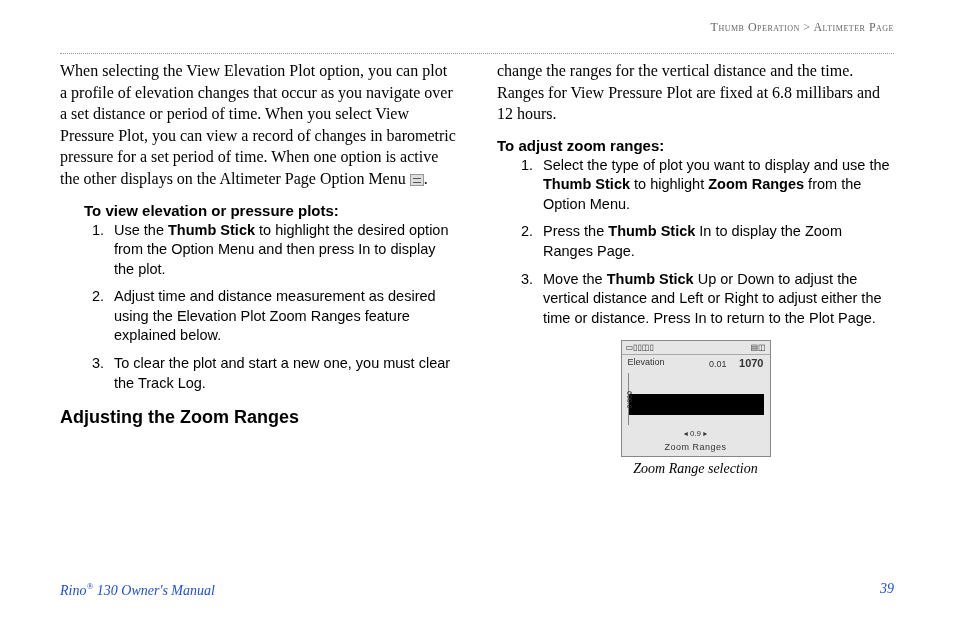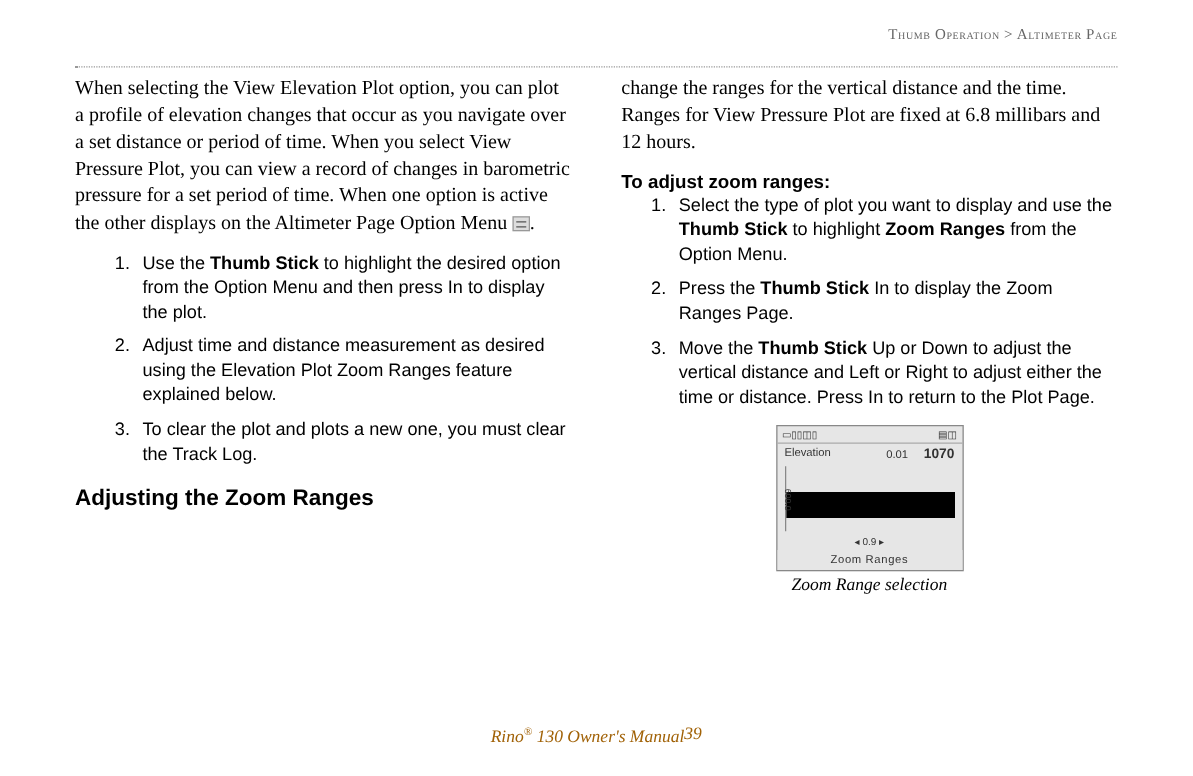--- a/index.html
+++ b/index.html
@@ -142,49 +142,50 @@
     font-style: italic;
     font-size: 14px;
     margin-top: 4px;
   }
   .footer {
     position: absolute;
     bottom: 22px;
     left: 60px;
     right: 60px;
     display: flex;
-    justify-content: center;
+    justify-content: space-between;
     font-style: italic;
     font-size: 14px;
-    color: #a16207;
+    color: #1d4ed8;
   }
   .reg { font-size: 9px; vertical-align: super; }
 </style>
 </head>
 <body>
 
 <div class="header-breadcrumb">
   <span>Thumb Operation</span>
   <span>&gt;</span>
   <span>Altimeter Page</span>
 </div>
 <div class="header-rule"></div>
 
 <div class="content">
   <div class="col">
     <div class="body-text">
       <span>When selecting the View Elevation Plot option, you can plot a profile of elevation changes that occur as you navigate over a set distance or period of time. When you select View Pressure Plot, you can view a record of changes in barometric pressure for a set period of time. When one option is active the other displays on the Altimeter Page Option Menu </span><span class="icon-inline"></span><span>.</span>
     </div>
 
+    <div class="subheading">To view elevation or pressure plots:</div>
     <ol class="steps">
       <li>
         <span>Use the </span><span class="bold">Thumb Stick</span><span> to highlight the desired option from the Option Menu and then press In to display the plot.</span>
       </li>
       <li>Adjust time and distance measurement as desired using the Elevation Plot Zoom Ranges feature explained below.</li>
-      <li>To clear the plot and plots a new one, you must clear the Track Log.</li>
+      <li>To clear the plot and start a new one, you must clear the Track Log.</li>
     </ol>
 
     <div class="heading" style="margin-top:14px">Adjusting the Zoom Ranges</div>
   </div>
 
   <div class="col">
     <div class="body-text">change the ranges for the vertical distance and the time. Ranges for View Pressure Plot are fixed at 6.8 millibars and 12 hours.</div>
 
     <div class="subheading" style="margin-left:0">To adjust zoom ranges:</div>
     <ol class="steps" style="margin-left:40px">

